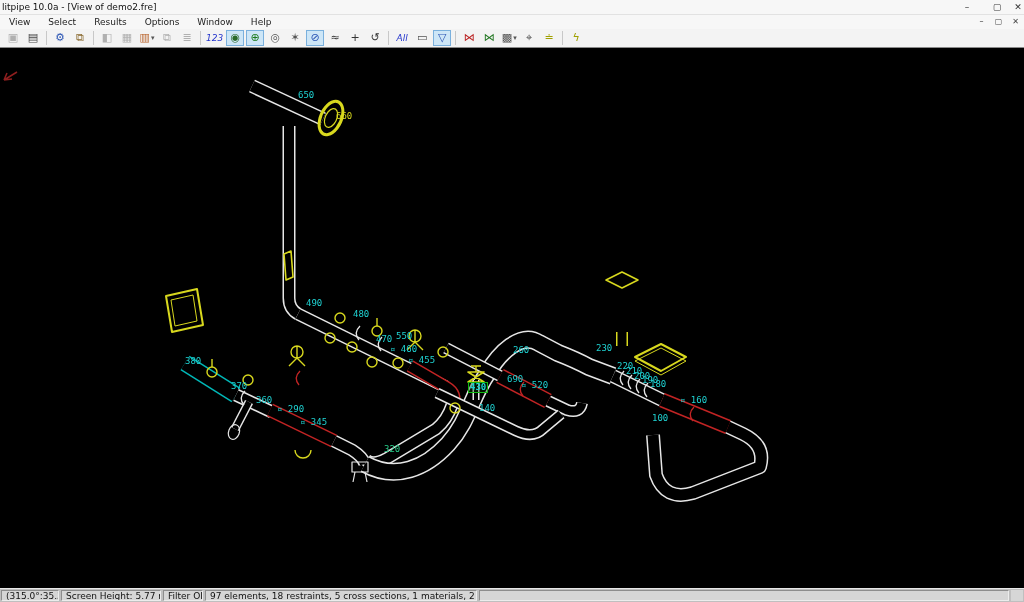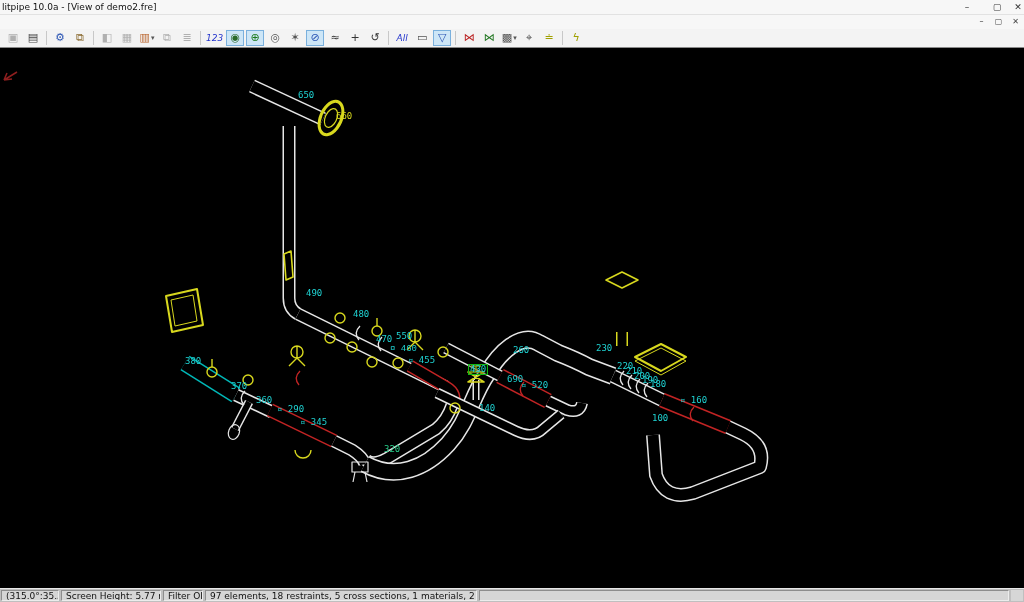--- a/index.html
+++ b/index.html
@@ -56,20 +56,28 @@
 
   <div class="titlebar">
     <span class="title">litpipe 10.0a - [View of demo2.fre]</span>
     <span class="spacer"></span>
     <span class="win-btn">–</span>
     <span class="win-btn">▢</span>
     <span class="win-btn" style="width:12px;overflow:hidden;">✕</span>
   </div>
 
   <div class="menubar">
+    <span style="display:flex;">
+        <span class="menu-item">View</span>
+        <span class="menu-item">Select</span>
+        <span class="menu-item">Results</span>
+        <span class="menu-item">Options</span>
+        <span class="menu-item">Window</span>
+        <span class="menu-item">Help</span>
+      </span>
     <span class="spacer"></span>
     <span style="display:flex;">
         <span class="mdi-btn">–</span>
         <span class="mdi-btn">▢</span>
         <span class="mdi-btn">✕</span>
       </span>
   </div>
 
   <div class="toolbar">
       <span class="tb-btn disabled">
@@ -242,33 +250,33 @@
         <path d="M297,304 m-6,0 a6,6 0 1,0 12,0 a6,6 0 1,0 -12,0 M297,298 l0,12" stroke="#d8d81e" fill="none" stroke-width="1.4" stroke-linecap="butt" stroke-linejoin="round"></path>
         <path d="M289,318 L297,310 L305,318" stroke="#d8d81e" fill="none" stroke-width="1.4" stroke-linecap="butt" stroke-linejoin="round"></path>
         <path d="M468,324 L484,334 L468,334 L484,324 Z" stroke="#d8d81e" fill="none" stroke-width="1.6" stroke-linecap="butt" stroke-linejoin="round"></path>
         <path d="M476,324 l0,-6 m-5,0 l10,0" stroke="#d8d81e" fill="none" stroke-width="1.4" stroke-linecap="butt" stroke-linejoin="round"></path>
         <path d="M352,414 h16 v10 h-16 Z M355,424 l-2,10 M365,424 l2,10" stroke="#e6e6e6" fill="none" stroke-width="1.2" stroke-linecap="butt" stroke-linejoin="round"></path>
         <path d="M17,24 L4,32 M4,32 l8,-1 M4,32 l3,-7" stroke="#8f1f1f" fill="none" stroke-width="1.5" stroke-linecap="butt" stroke-linejoin="round"></path>
       </svg>
     <div id="labels-layer" style="position:absolute;left:0;top:0;width:1024px;height:540px;">
         <div class="nlabel cyan" style="left: 298px; top: 43px;">650</div>
         <div class="nlabel yellow" style="left: 336px; top: 64px;">660</div>
-        <div class="nlabel cyan" style="left: 306px; top: 241px;">490</div>
+        <div class="nlabel cyan" style="left: 306px; top: 251px;">490</div>
         <div class="nlabel cyan" style="left: 353px; top: 262px;">480</div>
         <div class="nlabel cyan" style="left: 376px; top: 287px;">470</div>
         <div class="nlabel cyan" style="left: 396px; top: 284px;">550</div>
-        <div class="nlabel cyan" style="left: 390px; top: 297px; font-family: Liberation Mono, monospace;">¤ 460</div>
+        <div class="nlabel cyan" style="left: 390px; top: 297px;">¤ 460</div>
         <div class="nlabel cyan" style="left: 408px; top: 308px;">¤ 455</div>
         <div class="nlabel cyan" style="left: 185px; top: 309px;">380</div>
         <div class="nlabel cyan" style="left: 231px; top: 334px;">370</div>
         <div class="nlabel cyan" style="left: 256px; top: 348px;">360</div>
         <div class="nlabel cyan" style="left: 277px; top: 357px;">¤ 290</div>
         <div class="nlabel cyan" style="left: 300px; top: 370px;">¤ 345</div>
         <div class="nlabel green" style="left: 352px; top: 397px; margin-left: 32px;">320</div>
-        <div class="nlabel boxed" style="left: 468px; top: 316px;">430</div>
+        <div class="nlabel boxed" style="left: 468px; top: 334px; font-weight: bold;">430</div>
         <div class="nlabel cyan" style="left: 479px; top: 356px;">140</div>
         <div class="nlabel cyan" style="left: 507px; top: 327px;">690</div>
         <div class="nlabel cyan" style="left: 521px; top: 333px;">¤ 520</div>
         <div class="nlabel cyan" style="left: 513px; top: 298px;">260</div>
         <div class="nlabel cyan" style="left: 596px; top: 296px;">230</div>
         <div class="nlabel cyan" style="left: 617px; top: 314px;">220</div>
         <div class="nlabel cyan" style="left: 626px; top: 319px;">210</div>
         <div class="nlabel cyan" style="left: 634px; top: 324px;">200</div>
         <div class="nlabel cyan" style="left: 642px; top: 328px;">190</div>
         <div class="nlabel cyan" style="left: 650px; top: 332px;">180</div>

